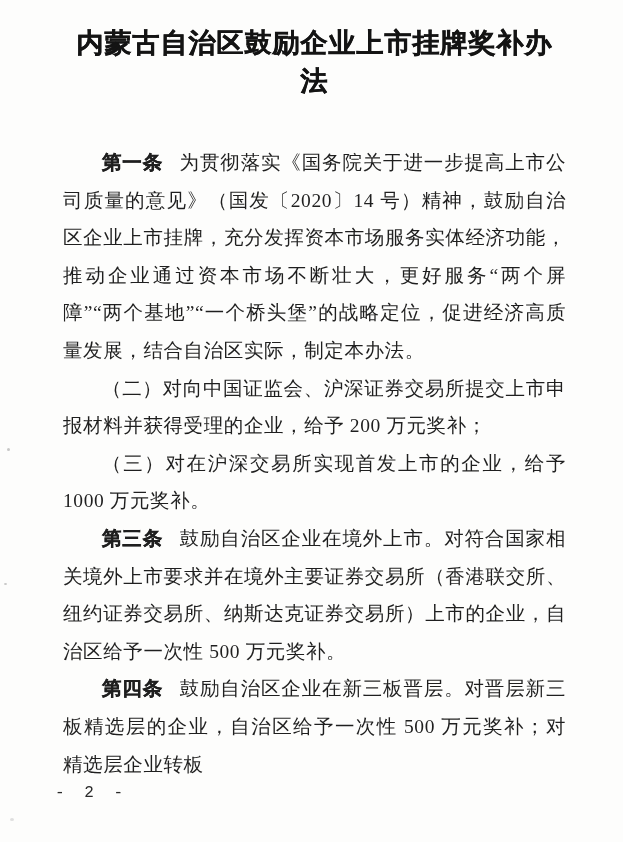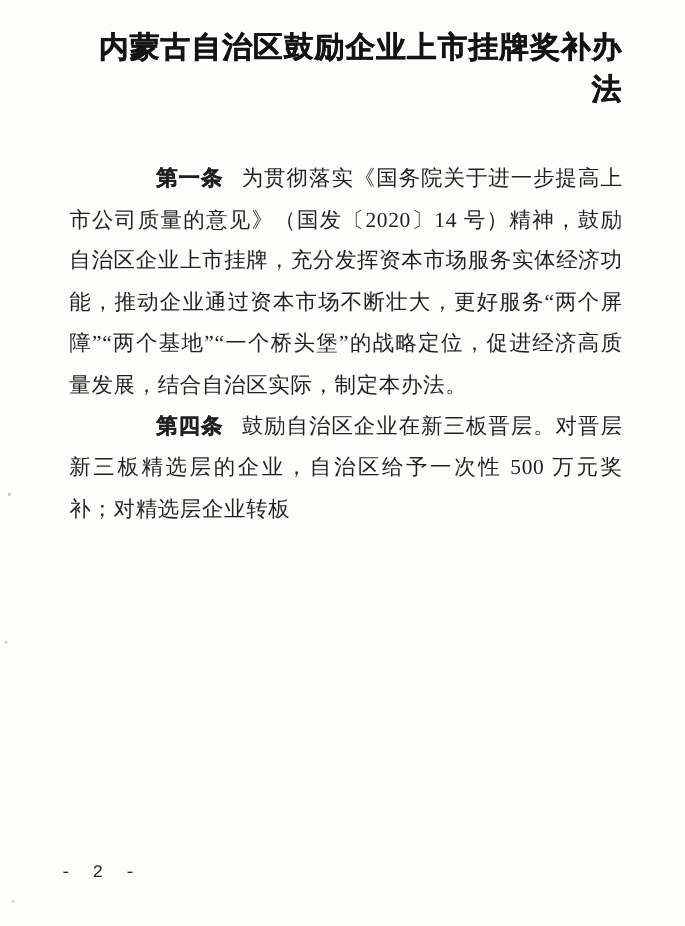--- a/index.html
+++ b/index.html
@@ -16,41 +16,40 @@
     height: 842px;
     background: #fdfdfc;
     color: #1f1f1f;
     box-sizing: border-box;
     padding: 24px 57px 0 63px;
   }
   .doc-title {
     font-size: 27px;
     font-weight: 700;
     color: #141414;
-    text-align: right;
+    text-align: center;
     letter-spacing: 1px;
     line-height: 38px;
     margin: 0 0 44px 0;
     -webkit-text-stroke: 0.4px #141414;
   }
   .doc-body {
     font-size: 19.5px;
     line-height: 37.6px;
     letter-spacing: 0.6px;
     text-align: justify;
   }
   .para {
     margin: 0;
     text-indent: 2em;
   }
   .para-label:not(:empty) {
     font-weight: 700;
     -webkit-text-stroke: 0.3px #1f1f1f;
     margin-right: 0.85em;
-    margin-left: 40px;
   }
   .page-number {
     position: absolute;
     left: 55px;
     top: 784px;
     font-size: 16px;
     letter-spacing: 5px;
     color: #2a2a2a;
     font-family: "Liberation Mono", monospace;
   }
@@ -71,22 +70,25 @@
 <div class="page">
 
   <h1 class="doc-title">内蒙古自治区鼓励企业上市挂牌奖补办法</h1>
 
   <div class="doc-body">
 
     <p class="para"><span class="para-label">第一条</span><span>为贯彻落实《国务院关于进一步提高上市公司质量的意见》（国发〔2020〕14 号）精神，鼓励自治区企业上市挂牌，充分发挥资本市场服务实体经济功能，推动企业通过资本市场不断壮大，更好服务“两个屏障”“两个基地”“一个桥头堡”的战略定位，促进经济高质量发展，结合自治区实际，制定本办法。</span></p>
 
 
 
+    <p class="para"><span class="para-label"></span><span>（二）对向中国证监会、沪深证券交易所提交上市申报材料并获得受理的企业，给予 200 万元奖补；</span></p>
 
+    <p class="para"><span class="para-label"></span><span>（三）对在沪深交易所实现首发上市的企业，给予 1000 万元奖补。</span></p>
 
+    <p class="para"><span class="para-label">第三条</span><span>鼓励自治区企业在境外上市。对符合国家相关境外上市要求并在境外主要证券交易所（香港联交所、纽约证券交易所、纳斯达克证券交易所）上市的企业，自治区给予一次性 500 万元奖补。</span></p>
 
     <p class="para"><span class="para-label">第四条</span><span>鼓励自治区企业在新三板晋层。对晋层新三板精选层的企业，自治区给予一次性 500 万元奖补；对精选层企业转板</span></p>
 
   </div>
 
   <div class="page-number">- 2 -</div>
 
   <div class="speck speck-1"></div>
   <div class="speck speck-2"></div>
   <div class="speck speck-3"></div>

